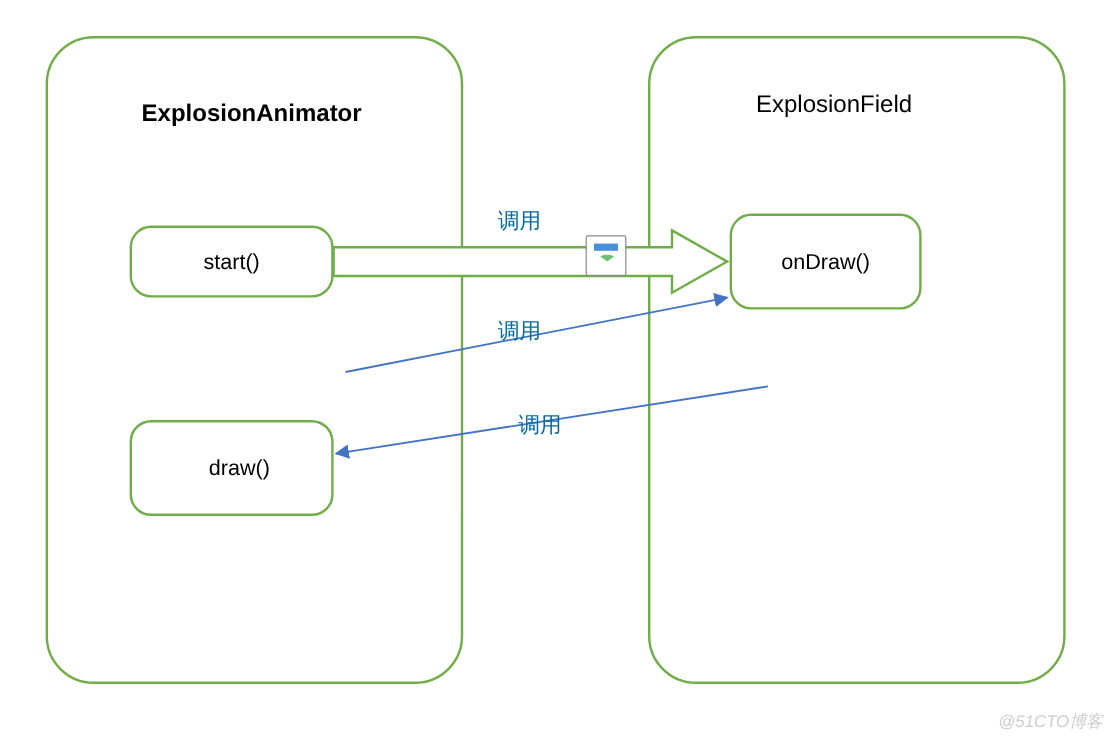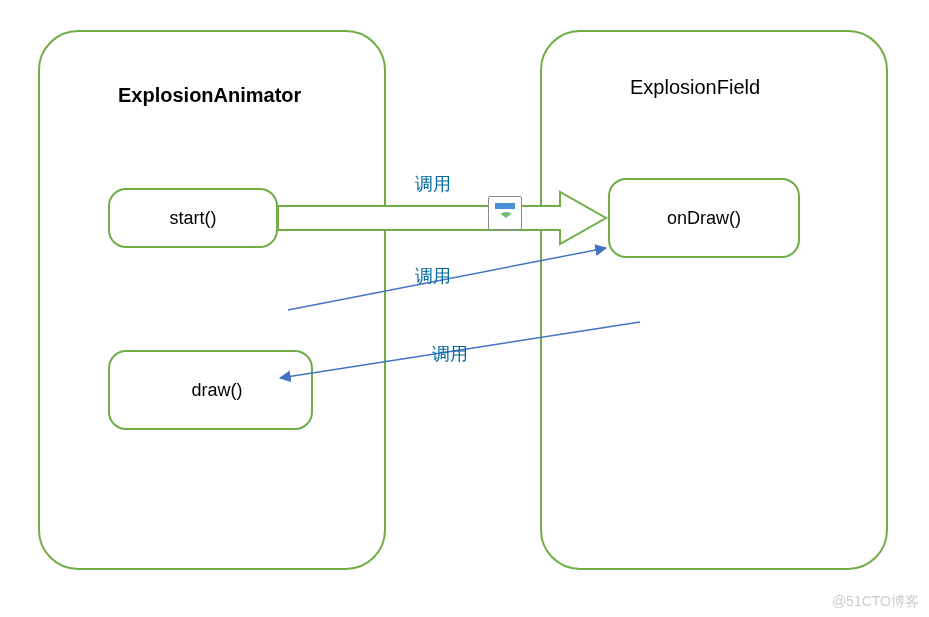--- a/index.html
+++ b/index.html
@@ -38,20 +38,21 @@
     position: absolute;
     font-size: 18px;
     color: #0369a1;
   }
   .watermark {
     position: absolute;
     font-size: 14px;
     color: #cccccc;
     right: 10px;
     bottom: 6px;
+    font-style: italic;
   }
   
   .icon-box {
     position: absolute;
     width: 34px;
     height: 34px;
     border: 1px solid #8a8a8a;
     background: #ffffff;
     border-radius: 2px;
   }
@@ -88,29 +89,29 @@
 <body>
 
 <div class="container-box" style="left:38px; top:30px; width:348px; height:540px;">
 </div>
 <div class="title-label" style="left:118px; top:84px;font-weight:bold;">ExplosionAnimator</div>
 
 <div class="method-box" style="left:108px; top:178px; width:170px; height:60px;margin-top:10px;">
   <span>start()</span>
 </div>
 
-<div class="method-box" style="left:108px; top:350px; width:205px; height:80px;padding-left:13px;">
+<div class="method-box" style="left:108px; top:350px; width:170px; height:80px;padding-left:13px;">
   <span>draw()</span>
 </div>
 
 <div class="container-box" style="left:540px; top:30px; width:348px; height:540px;">
 </div>
 <div class="title-label" style="left:630px; top:76px;">ExplosionField</div>
 
-<div class="method-box" style="left:608px; top:178px; width:192px; height:80px;">
+<div class="method-box" style="left:608px; top:178px; width:160px; height:80px;">
   <span>onDraw()</span>
 </div>
 
 <svg class="lines">
 
   <path d="M 278 206 L 560 206 L 560 192 L 606 218 L 560 244 L 560 230 L 278 230 Z" fill="#ffffff" stroke="#70AD47" stroke-width="2"></path>
 </svg>
 
 <svg class="lines">
   <defs>

